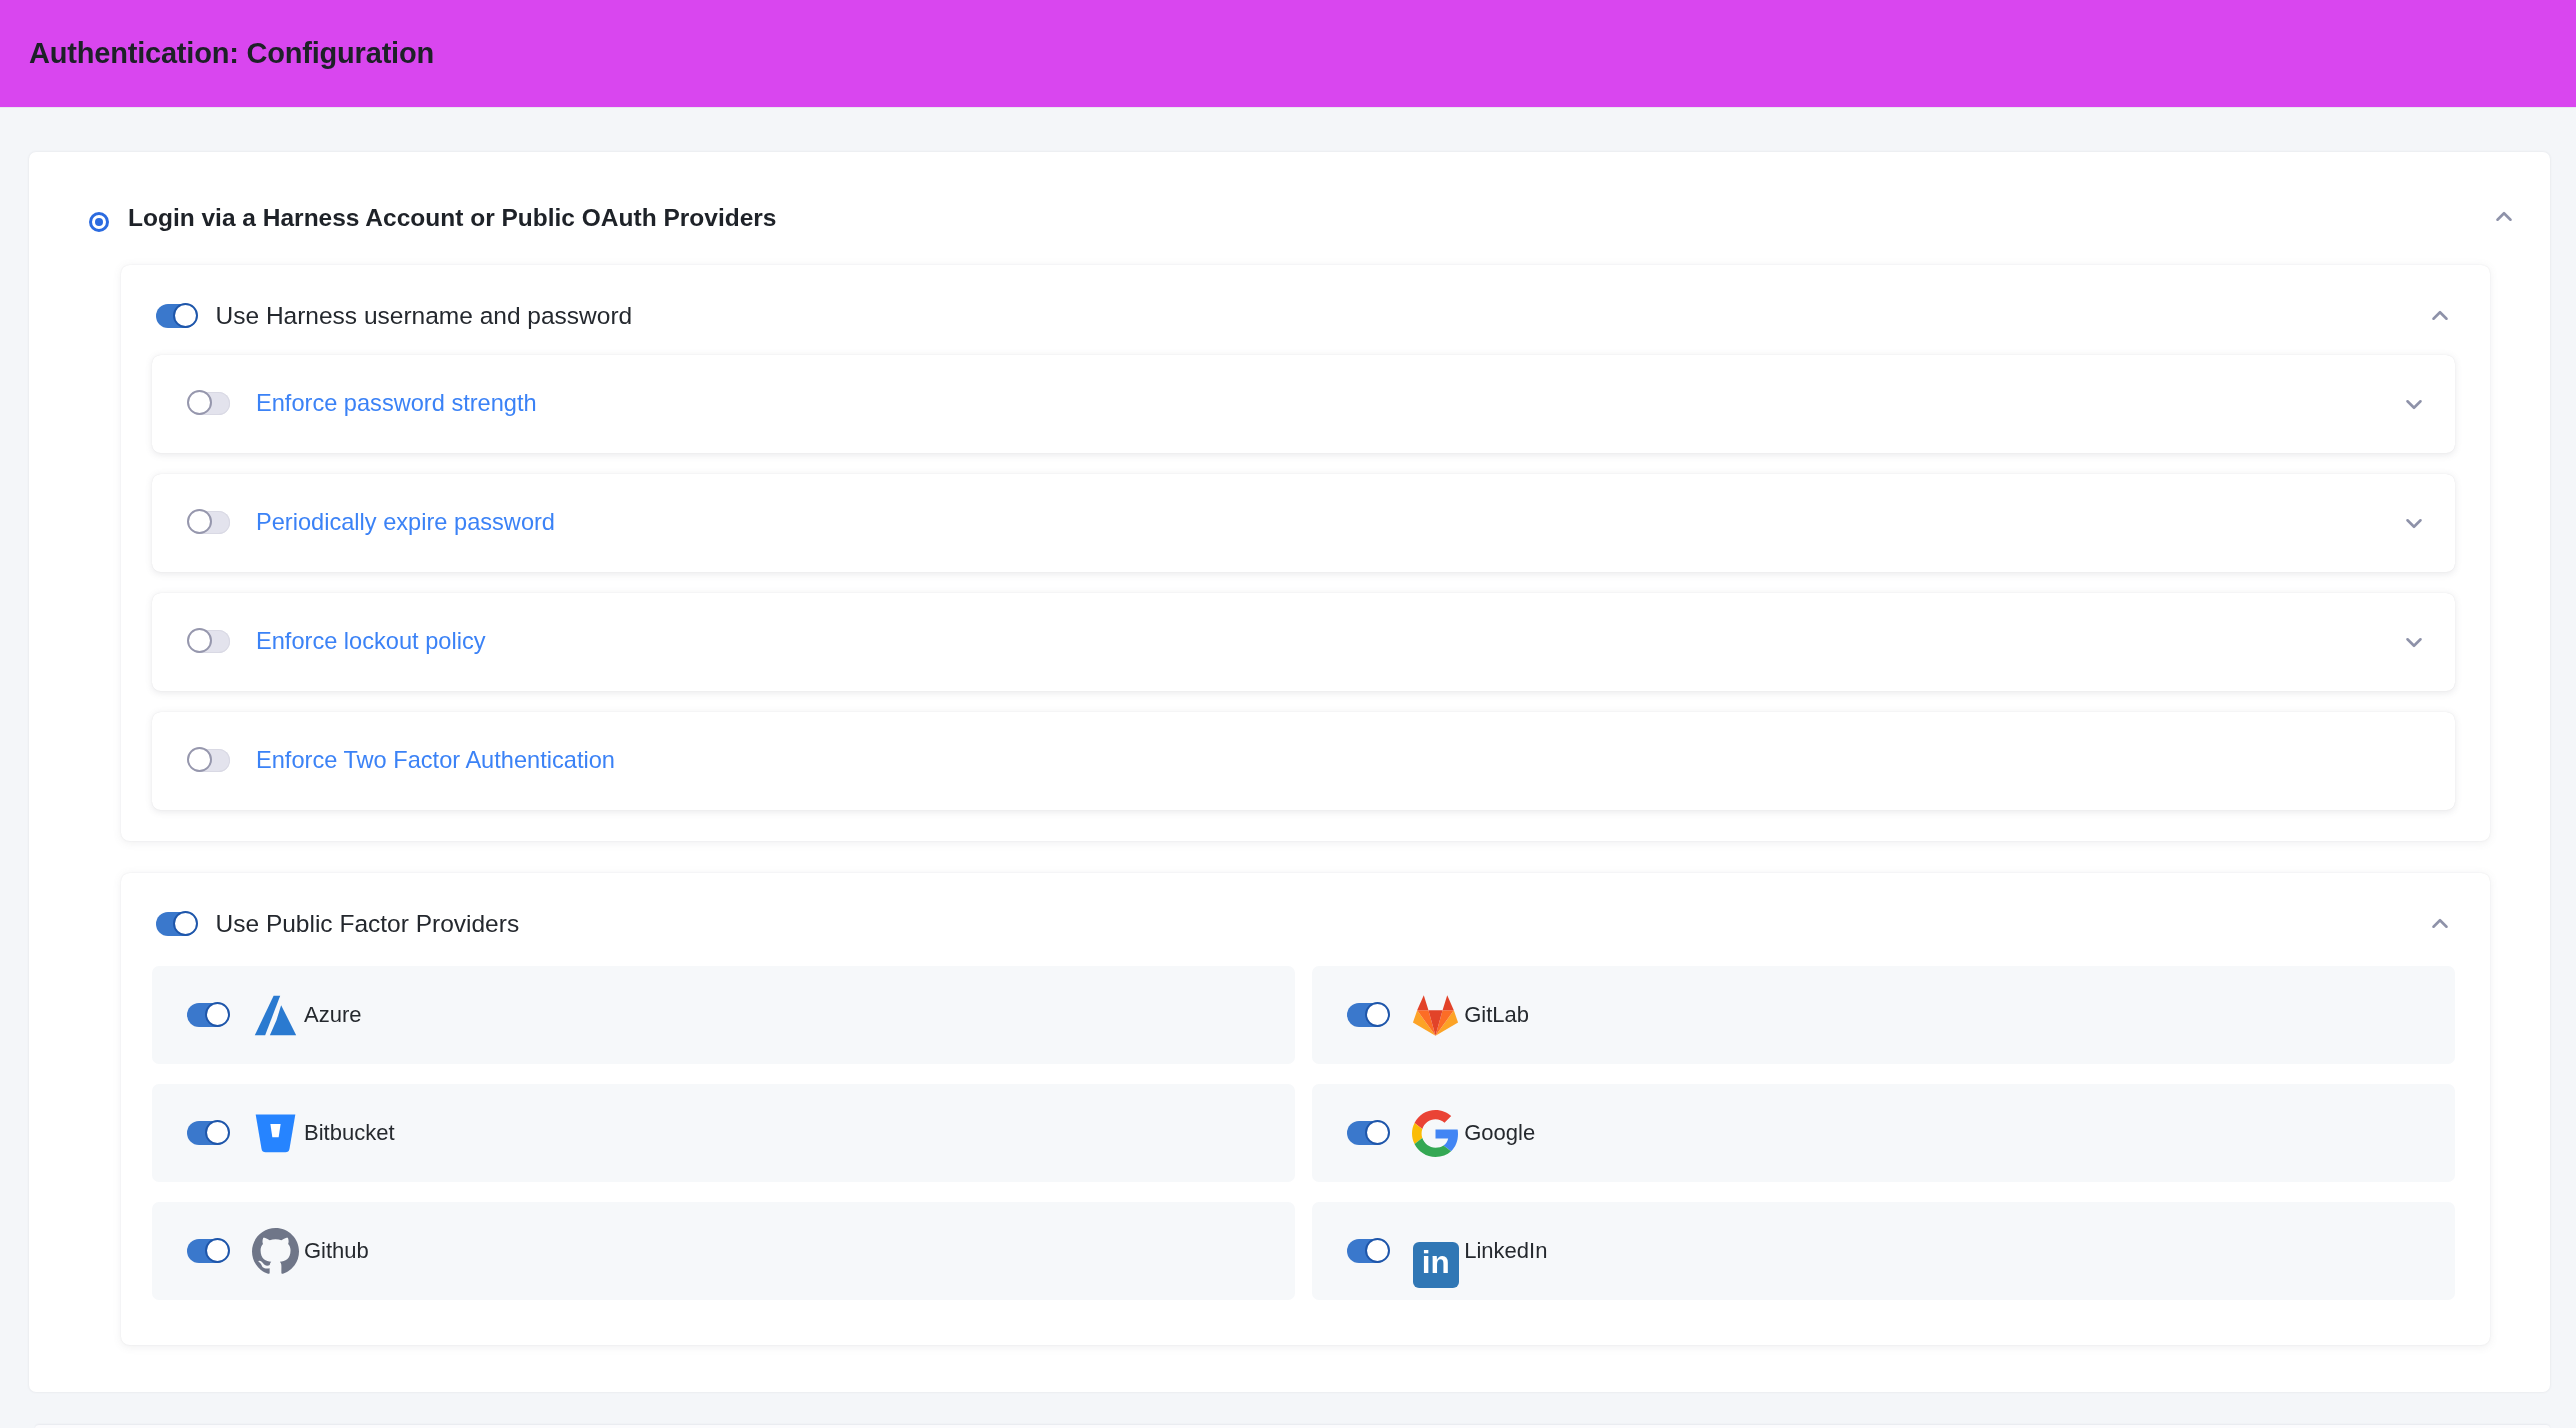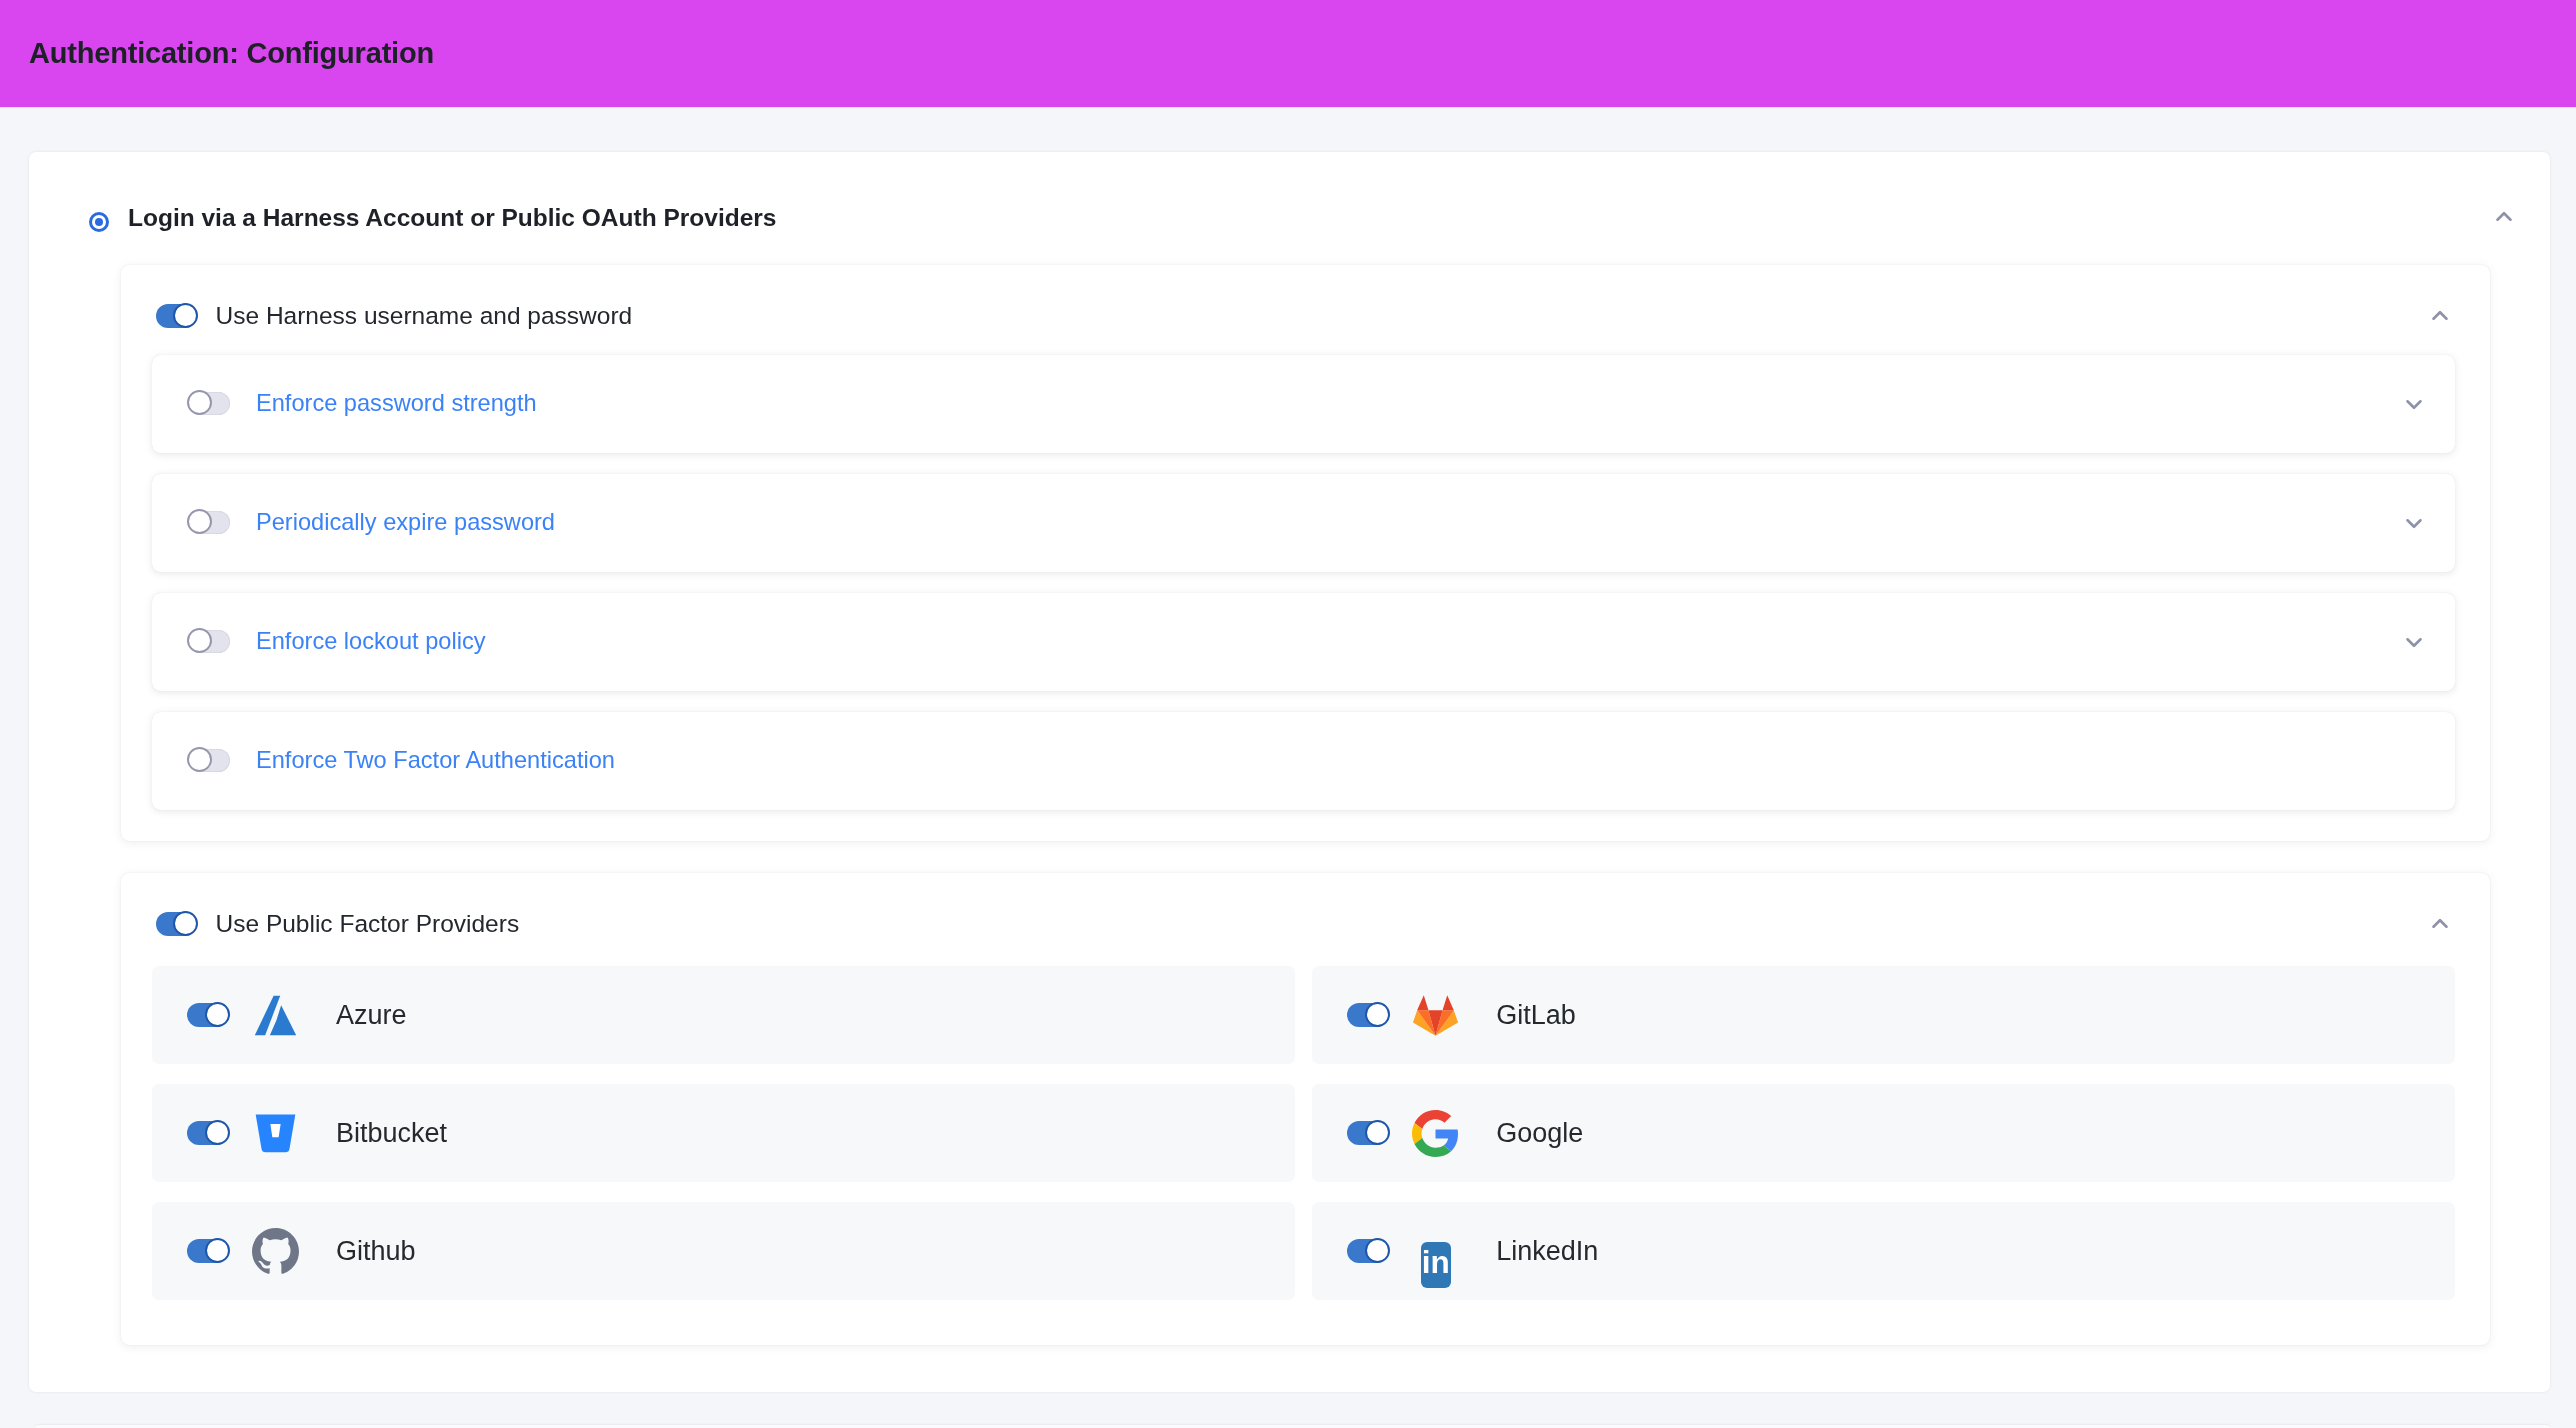--- a/index.html
+++ b/index.html
@@ -90,24 +90,24 @@
   .providers-grid {
     display:grid; grid-template-columns:1fr 1fr;
     column-gap:17.5px; row-gap:20px; margin-top:21px;
   }
   .provider {
     background:#f6f8fa; border-radius:7px; height:98px;
     display:flex; align-items:center; padding:0 26px 0 35px;
   }
   .provider .p-icon { margin-left:23px; width:49px; height:49px; display:flex; align-items:center; justify-content:center; flex:0 0 auto; }
   .provider .p-icon svg { width:47px; height:47px; }
-  .provider .p-label { margin-left:36px; font-size:27px; color:#25292e; }
+  .provider .p-label { margin-left:4px; font-size:22px; color:#25292e; }
 
   .linkedin-badge {
-    width:30px; height:46px; border-radius:6.1px; background:#3077b5;
+    width:46px; height:46px; border-radius:6.1px; background:#3077b5;
     color:#fff; font-weight:700; font-size:31.5px;
     display:flex; align-items:center; justify-content:center;
     padding-bottom:4.4px;
     margin-top:28px;
   }
 
   
   .next-card-peek {
     margin:33px 0 0 6.1px; height:3.5px;
     background:#fbfbfd; border-radius:5.3px 5.3px 0 0;

